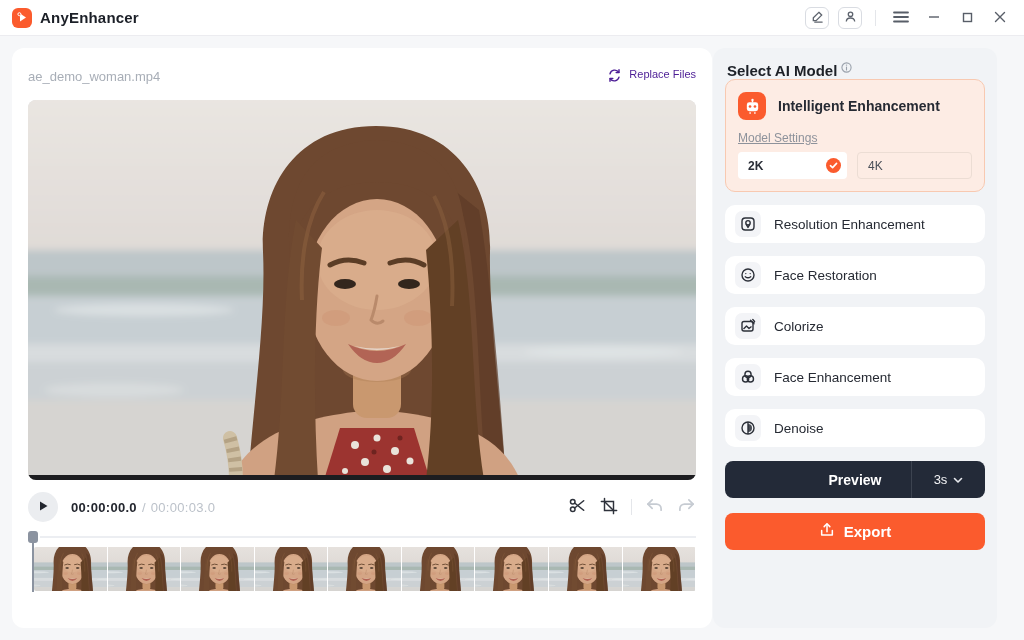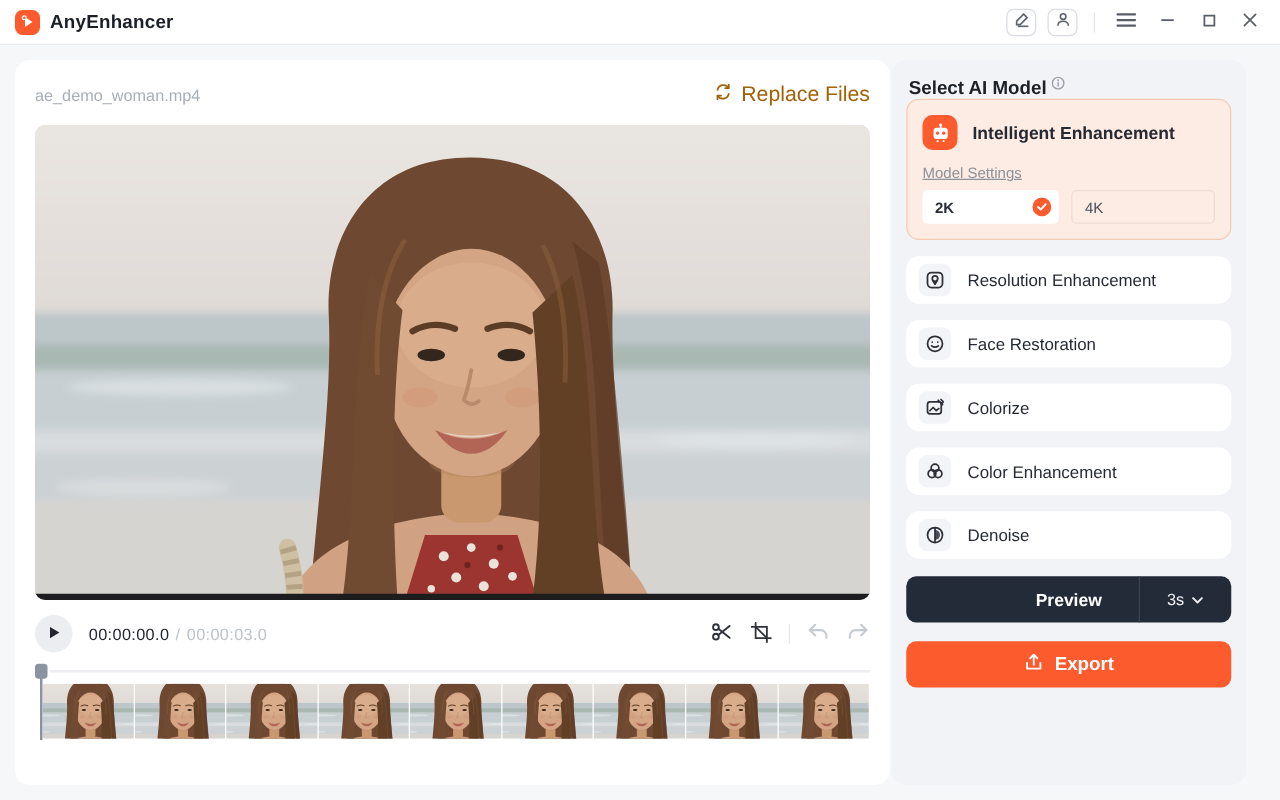--- a/index.html
+++ b/index.html
@@ -34,33 +34,33 @@
   }
   .tb-divider { width:1px; height:16px; background:#e4e6ea; margin:0 4px; }
   .winbtn { width:24px; height:22px; display:flex; align-items:center; justify-content:center; color:#585e68; cursor:pointer; }
   
   .video-panel {
     position:absolute; left:12px; top:48px; width:700px; height:580px;
     background:#ffffff; border-radius:12px; padding:16px;
   }
   .vp-header { display:flex; align-items:center; justify-content:space-between; height:24px; }
   .filename { color:#a8aeb7; font-size:13px; }
-  .replace-btn { display:flex; align-items:flex-end; gap:7px; color:#a16207; font-size:17px; cursor:pointer; }
+  .replace-btn { display:flex; align-items:flex-start; gap:7px; color:#4c1d95; font-size:11px; cursor:pointer; }
   .video-frame {
     margin-top:12px; width:668px; height:380px; border-radius:8px; overflow:hidden;
     background:#ddd; position:relative;
   }
   .video-frame svg { display:block; width:100%; height:100%; }
   .playbar { margin-top:11px; display:flex; align-items:center; height:32px; }
   .play-btn {
     width:30px; height:30px; border-radius:50%; background:#ebedf0; border:none; cursor:pointer;
     display:flex; align-items:center; justify-content:center;
   }
   .time { margin-left:13px; font-size:13px; display:flex; align-items:baseline; gap:5px; }
-  .time-cur { color:#23262e; font-weight:normal; letter-spacing:.3px; }
+  .time-cur { color:#23262e; font-weight:bold; letter-spacing:.3px; }
   .time-sep, .time-total { color:#bcc2ca; letter-spacing:.3px; }
   .edit-tools { margin-left:auto; display:flex; align-items:center; gap:13px; }
   .tool-btn { background:none; border:none; cursor:pointer; display:flex; align-items:center; color:#2e323b; padding:0; }
   .tool-btn.disabled { color:#c6cbd2; }
   .tools-divider { width:1px; height:16px; background:#e4e6ea; }
   
   .timeline { position:relative; margin-top:8px; height:66px; }
   .tl-track { position:absolute; left:12px; right:0; top:5px; height:2px; background:#eceef2; }
   .tl-playhead { position:absolute; left:0; top:0; width:12px; height:64px; cursor:ew-resize; z-index:3; }
   .tl-playhead .head { width:10px; height:12px; border-radius:3px; background:#8b93a0; }
@@ -454,21 +454,21 @@
     <span class="mi-label">Colorize</span>
   </div>
       <div class="model-item">
     <span class="mi-icon">
   <svg width="16" height="16" viewBox="0 0 16 16" fill="none" stroke="currentColor" stroke-width="1.4">
             <circle cx="8" cy="5.4" r="3.1"></circle>
             <circle cx="5.6" cy="9.9" r="3.1"></circle>
             <circle cx="10.4" cy="9.9" r="3.1"></circle>
           </svg>
 </span>
-    <span class="mi-label">Color Enhancement</span>
+    <span class="mi-label">Face Enhancement</span>
   </div>
       <div class="model-item">
     <span class="mi-icon">
   <svg width="16" height="16" viewBox="0 0 16 16" fill="none" stroke="currentColor" stroke-width="1.4">
             <circle cx="8" cy="8" r="6"></circle>
             <path d="M8 2 V14"></path>
             <path d="M8 4 A4 4 0 0 1 8 12 Z" fill="currentColor" stroke="none" opacity=".85"></path>
           </svg>
 </span>
     <span class="mi-label">Denoise</span>

